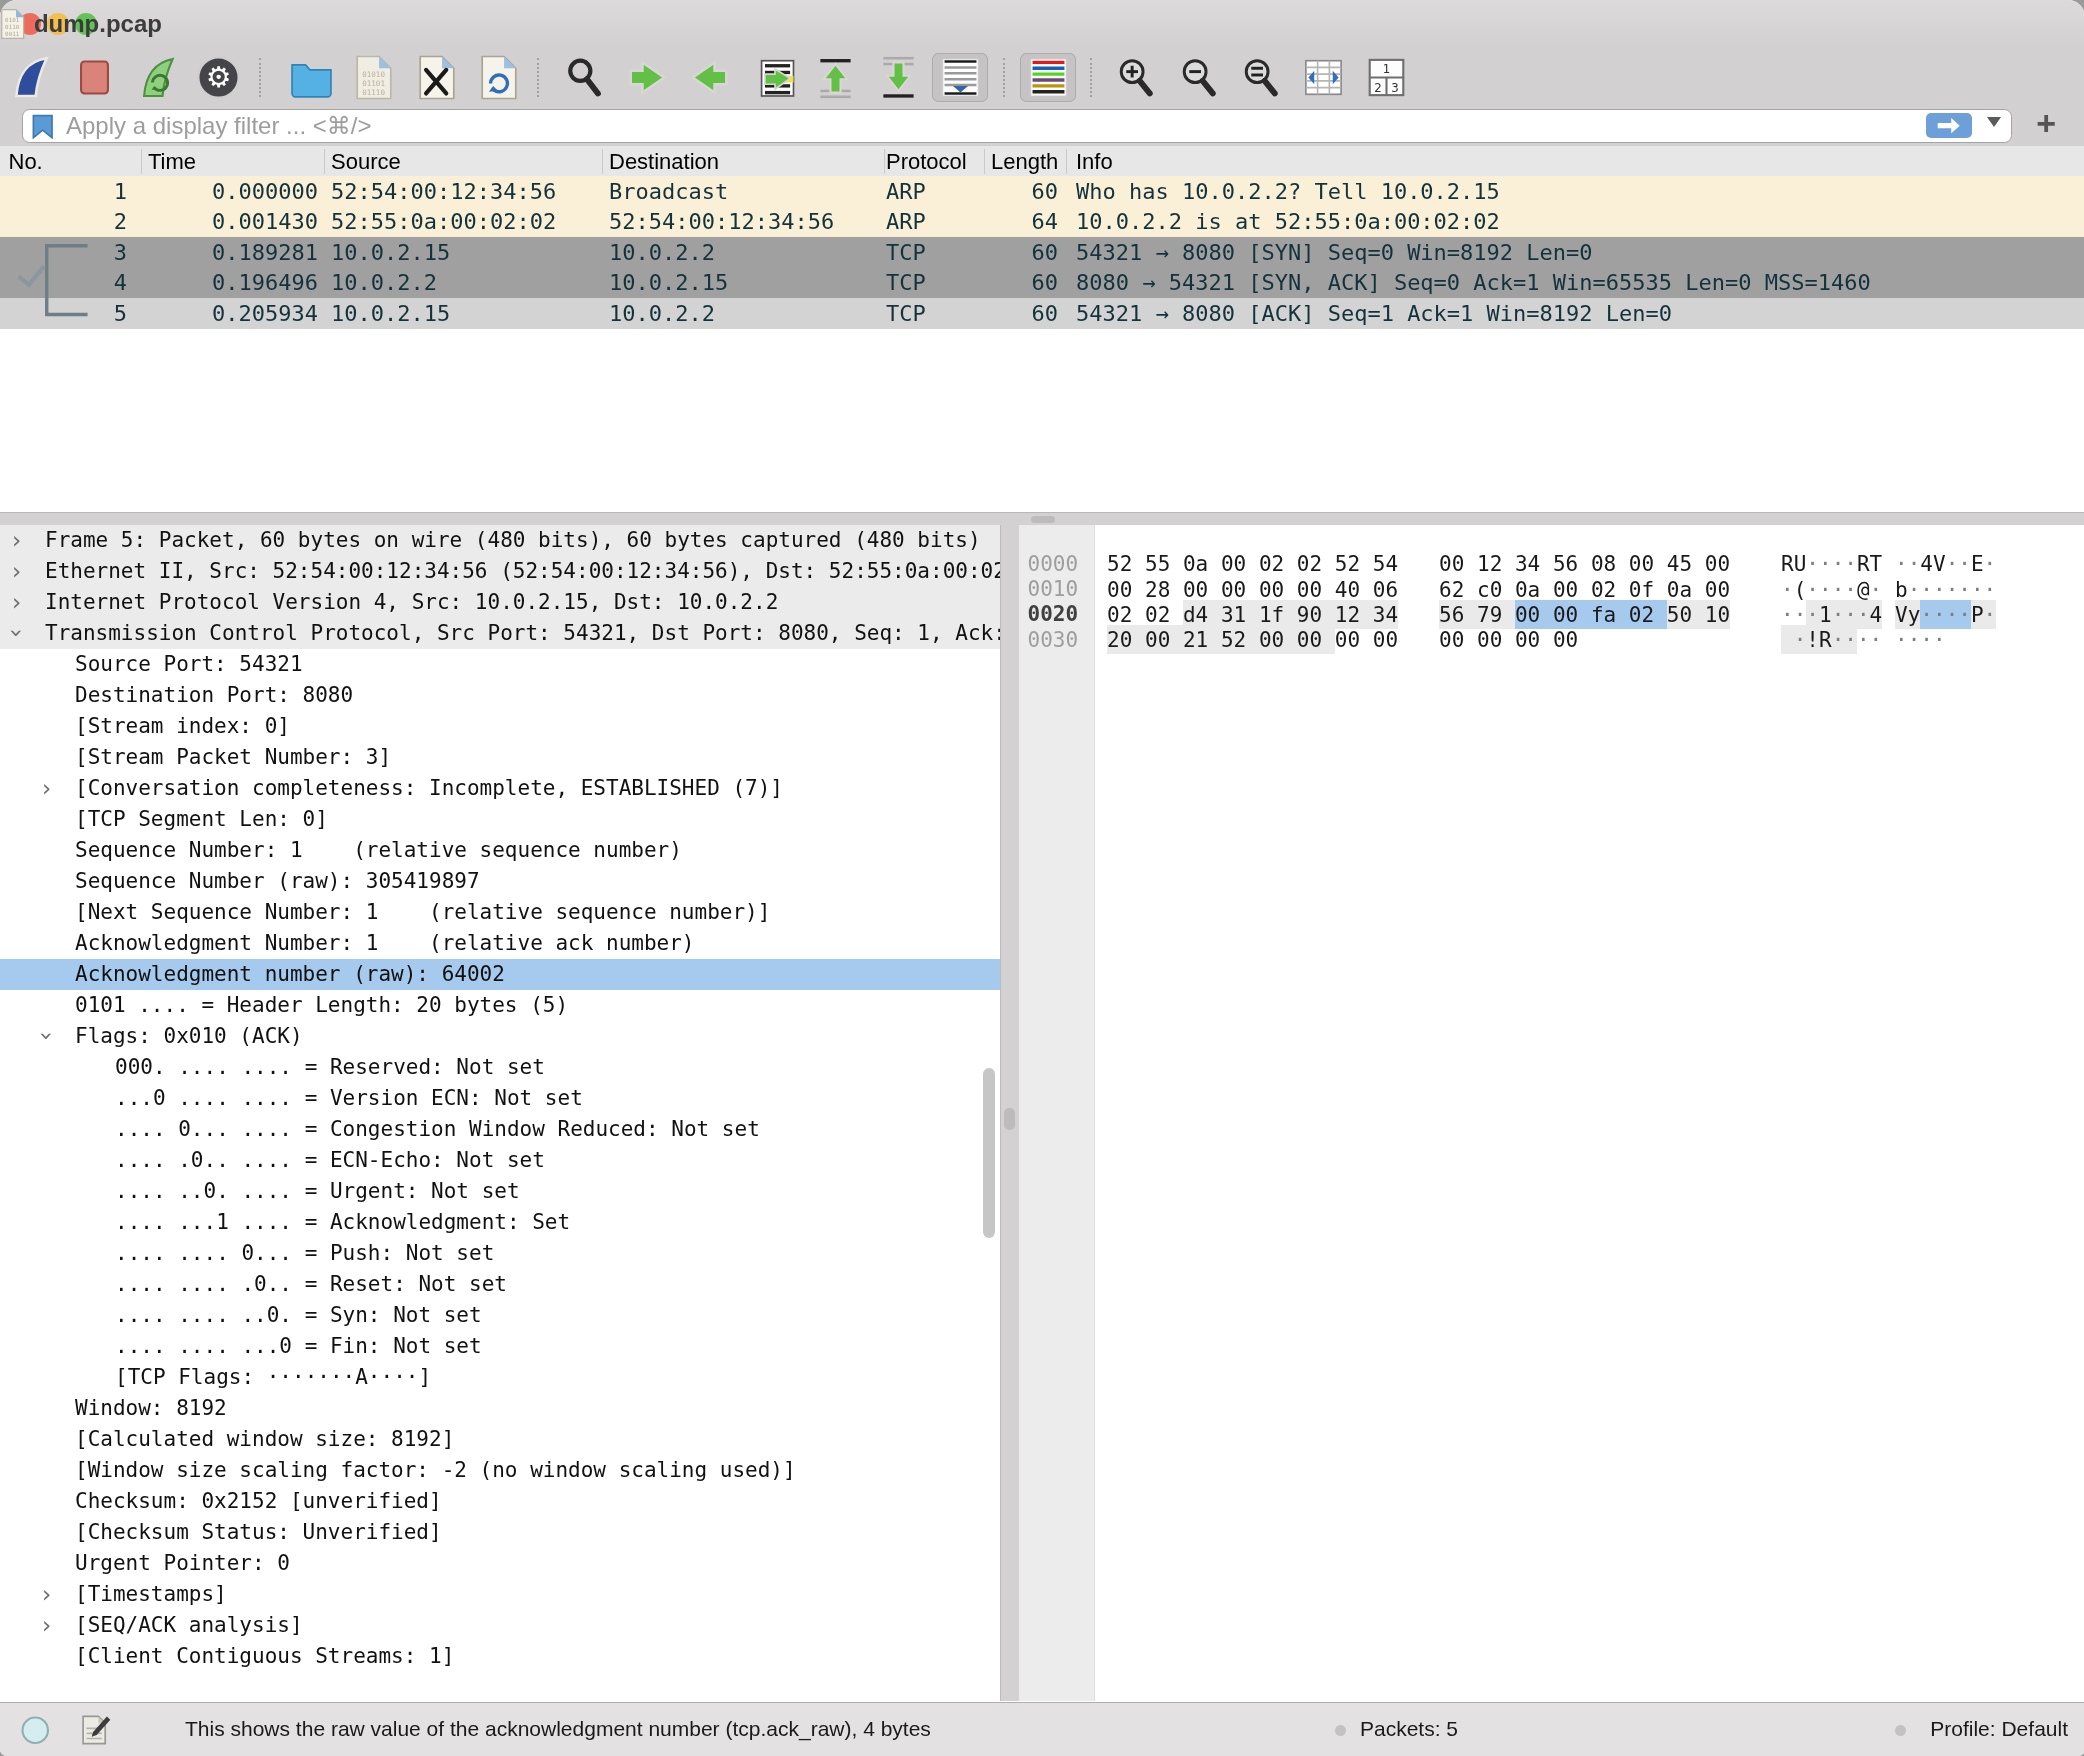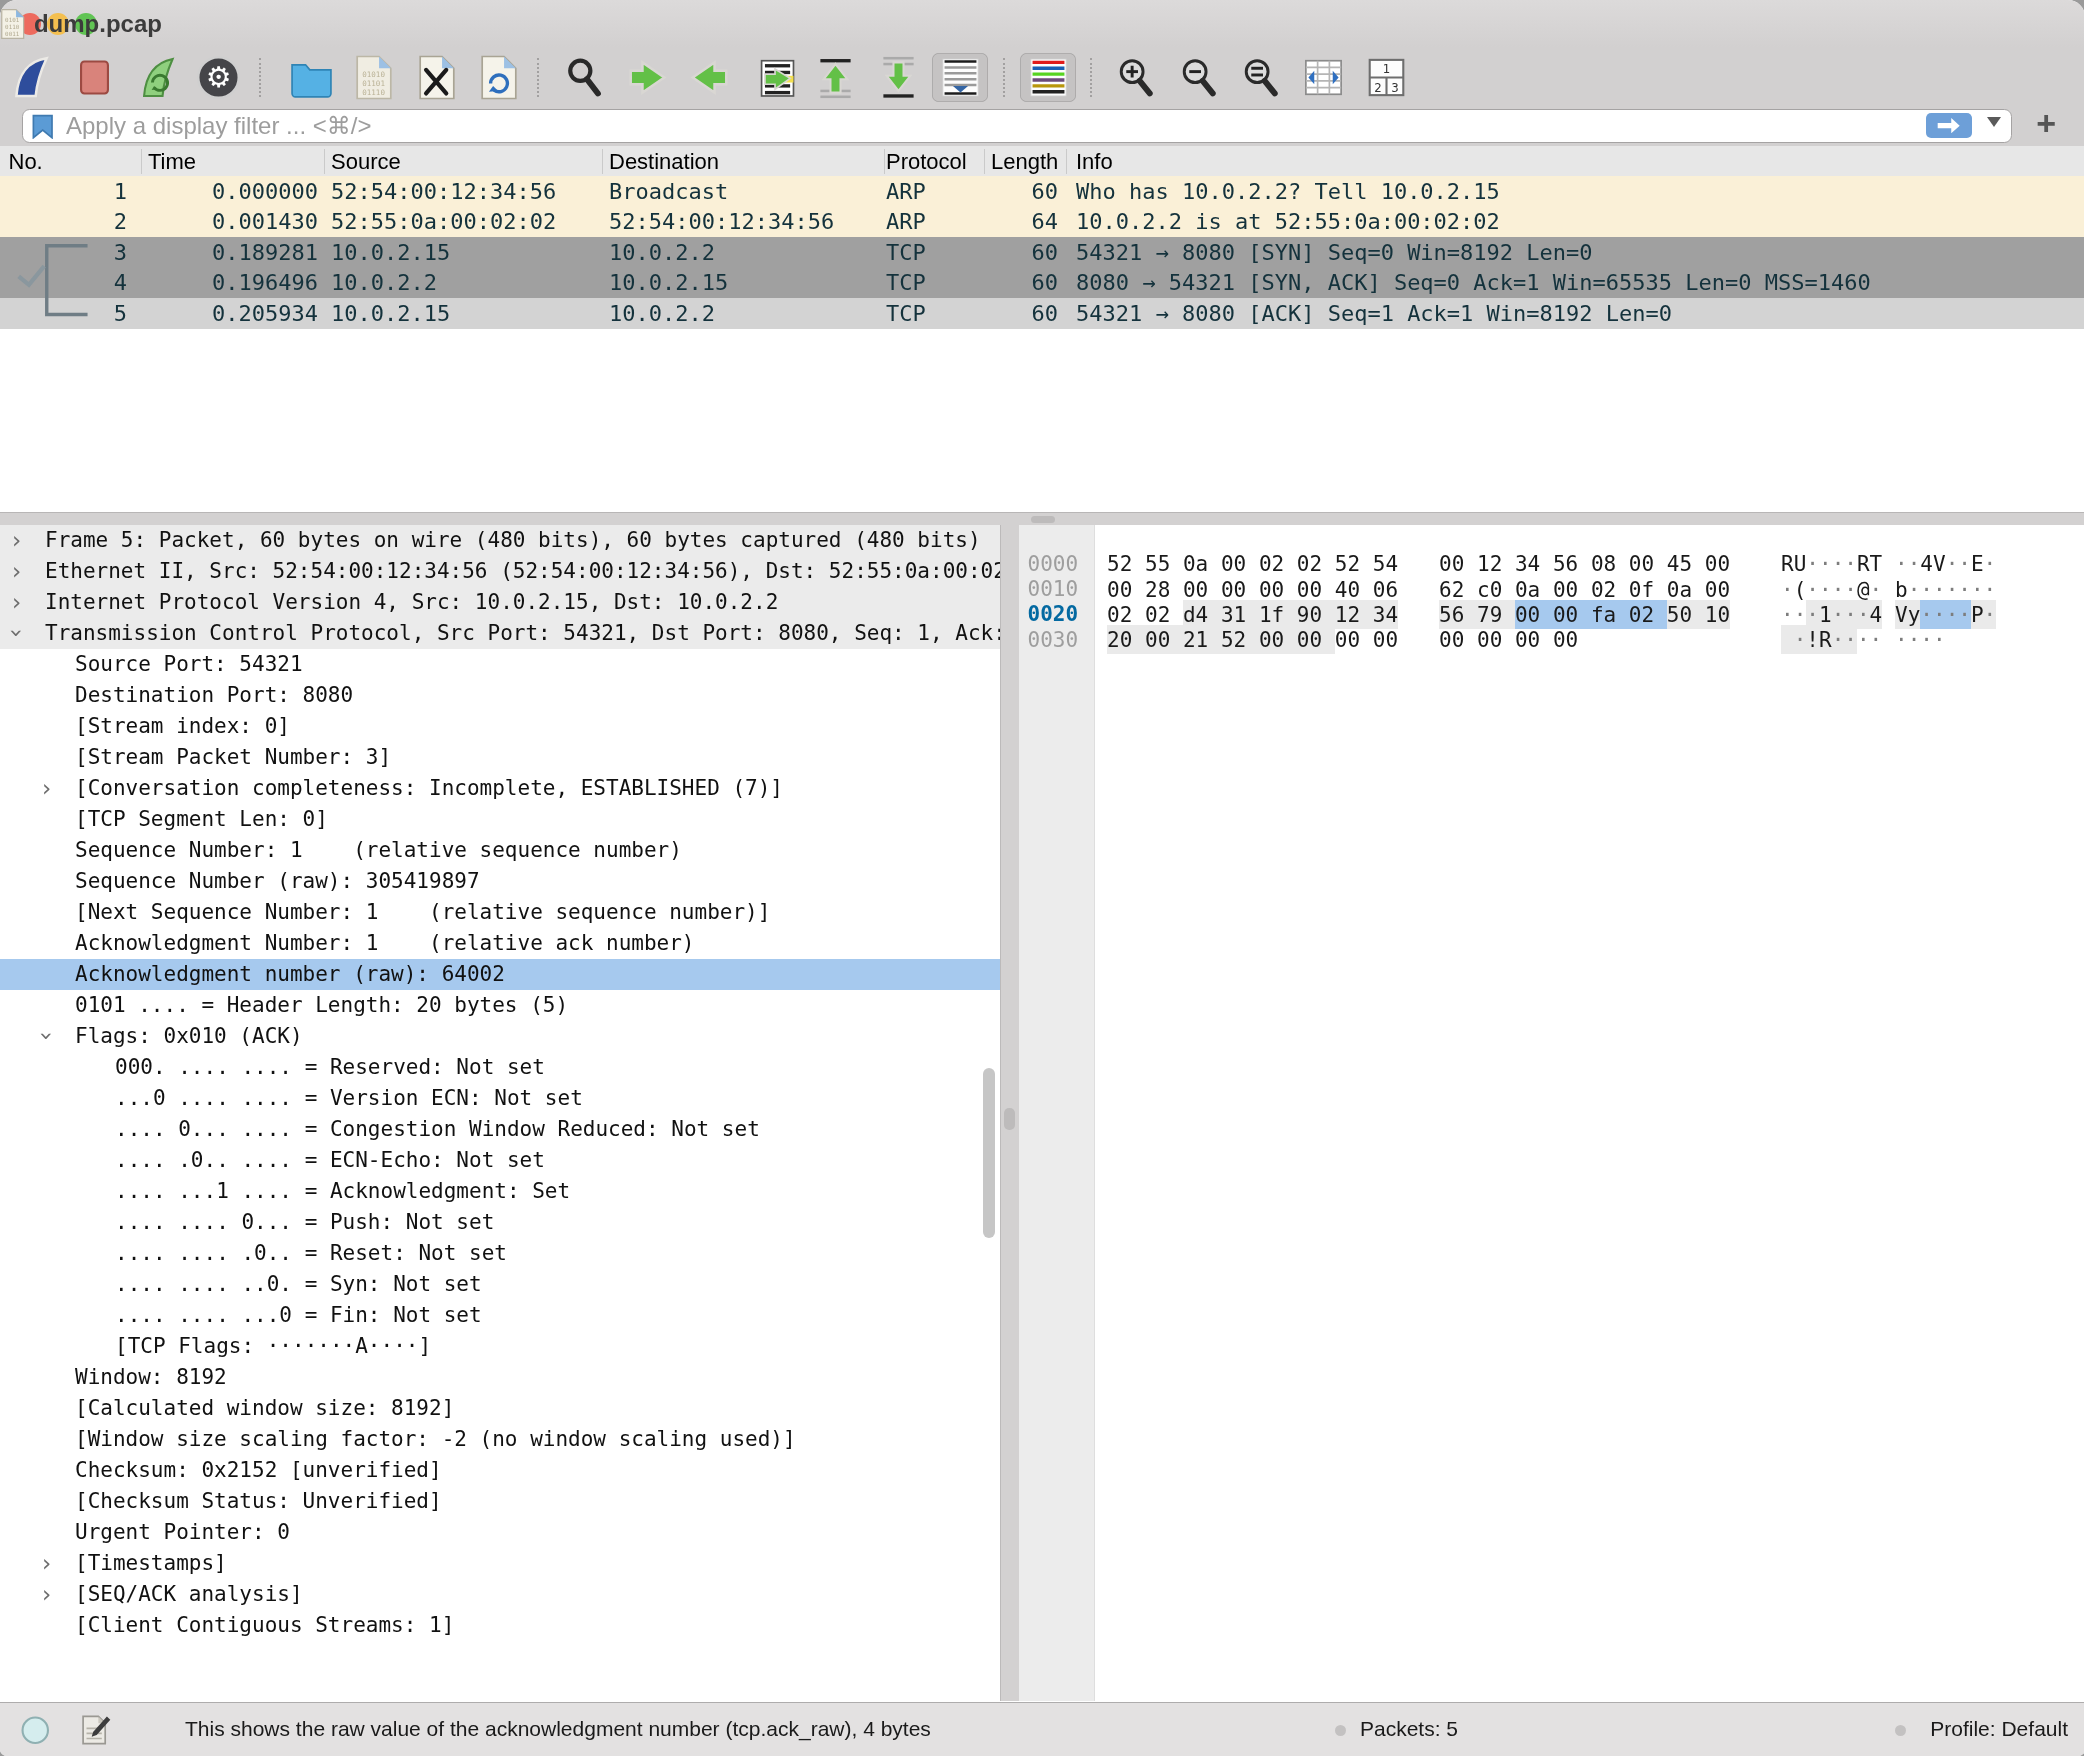--- a/index.html
+++ b/index.html
@@ -68,21 +68,21 @@
   .chev{position:absolute;top:1.7px;color:#6e6e6e;font-size:23px;font-family:"DejaVu Sans",sans-serif;}
   .chev.c0{left:12px;} .chev.c1{left:42px;}
   .chev.open{display:inline-block;transform:rotate(90deg);}
   #dscroll{position:absolute;left:983px;top:1068px;width:12px;height:170px;background:#c6c6c6;border-radius:6px;}
   
   #hex{position:absolute;left:1019px;top:525px;width:1066px;height:1176px;background:#fff;overflow:hidden;}
   #hexgutter{position:absolute;left:0;top:0;width:75px;height:100%;background:#ececec;border-right:0.8px solid #dedede;}
   .hxrow{position:relative;height:25.4px;font-family:"DejaVu Sans Mono",monospace;font-size:21px;}
   .hxrow>span{position:absolute;top:1.7px;white-space:pre;}
   .hx-off{left:8.5px;color:#9e9e9e;}
-  .hx-off.active{color:#0369a1;font-weight:bold;}
+  .hx-off.active{color:#404040;font-weight:bold;}
   .hx-g1{left:88px;} .hx-g2{left:420px;} .hx-a1{left:762px;} .hx-a2{left:876px;}
   .run{padding:2.5px 0;}
   .run.g{background:#eaeaea;} .run.b{background:#a6c9ee;}
   .hxch{color:#1a1a1a;} .hxdot{color:#7d7d7d;}
   
   #statusbar{position:absolute;left:0;top:1702px;width:100%;height:54px;background:#e3e1e1;
              border-top:0.8px solid #aeacac;font-size:21px;color:#1a1a1a;}
   #stmsg{position:absolute;left:185px;top:14.4px;}
   #stpackets{position:absolute;left:1360px;top:14.4px;}
   #stprofile{position:absolute;right:17px;top:14.4px;}
@@ -371,20 +371,21 @@
       <div class="dline"><span class="dtext ind1">Sequence Number (raw): 305419897</span></div>
       <div class="dline"><span class="dtext ind1">[Next Sequence Number: 1    (relative sequence number)]</span></div>
       <div class="dline"><span class="dtext ind1">Acknowledgment Number: 1    (relative ack number)</span></div>
       <div class="dline sel"><span class="dtext ind1">Acknowledgment number (raw): 64002</span></div>
       <div class="dline"><span class="dtext ind1">0101 .... = Header Length: 20 bytes (5)</span></div>
       <div class="dline"><span class="chev c1 open">›</span><span class="dtext ind1">Flags: 0x010 (ACK)</span></div>
       <div class="dline"><span class="dtext ind2">000. .... .... = Reserved: Not set</span></div>
       <div class="dline"><span class="dtext ind2">...0 .... .... = Version ECN: Not set</span></div>
       <div class="dline"><span class="dtext ind2">.... 0... .... = Congestion Window Reduced: Not set</span></div>
       <div class="dline"><span class="dtext ind2">.... .0.. .... = ECN-Echo: Not set</span></div>
+      <div class="dline"><span class="dtext ind2">.... ..0. .... = Urgent: Not set</span></div>
       <div class="dline"><span class="dtext ind2">.... ...1 .... = Acknowledgment: Set</span></div>
       <div class="dline"><span class="dtext ind2">.... .... 0... = Push: Not set</span></div>
       <div class="dline"><span class="dtext ind2">.... .... .0.. = Reset: Not set</span></div>
       <div class="dline"><span class="dtext ind2">.... .... ..0. = Syn: Not set</span></div>
       <div class="dline"><span class="dtext ind2">.... .... ...0 = Fin: Not set</span></div>
       <div class="dline"><span class="dtext ind2">[TCP Flags: ·······A····]</span></div>
       <div class="dline"><span class="dtext ind1">Window: 8192</span></div>
       <div class="dline"><span class="dtext ind1">[Calculated window size: 8192]</span></div>
       <div class="dline"><span class="dtext ind1">[Window size scaling factor: -2 (no window scaling used)]</span></div>
       <div class="dline"><span class="dtext ind1">Checksum: 0x2152 [unverified]</span></div>

